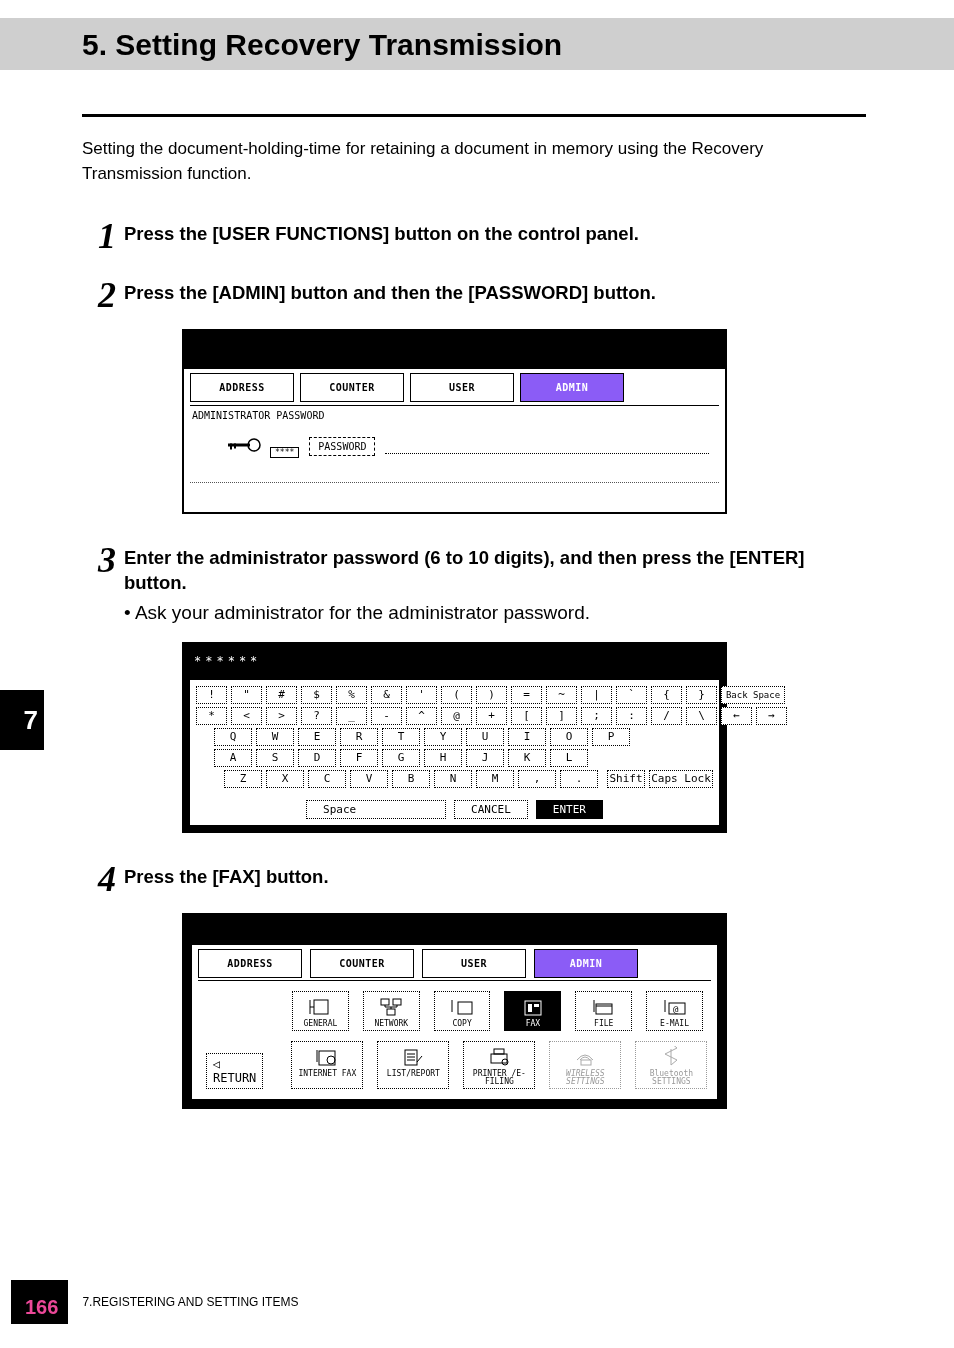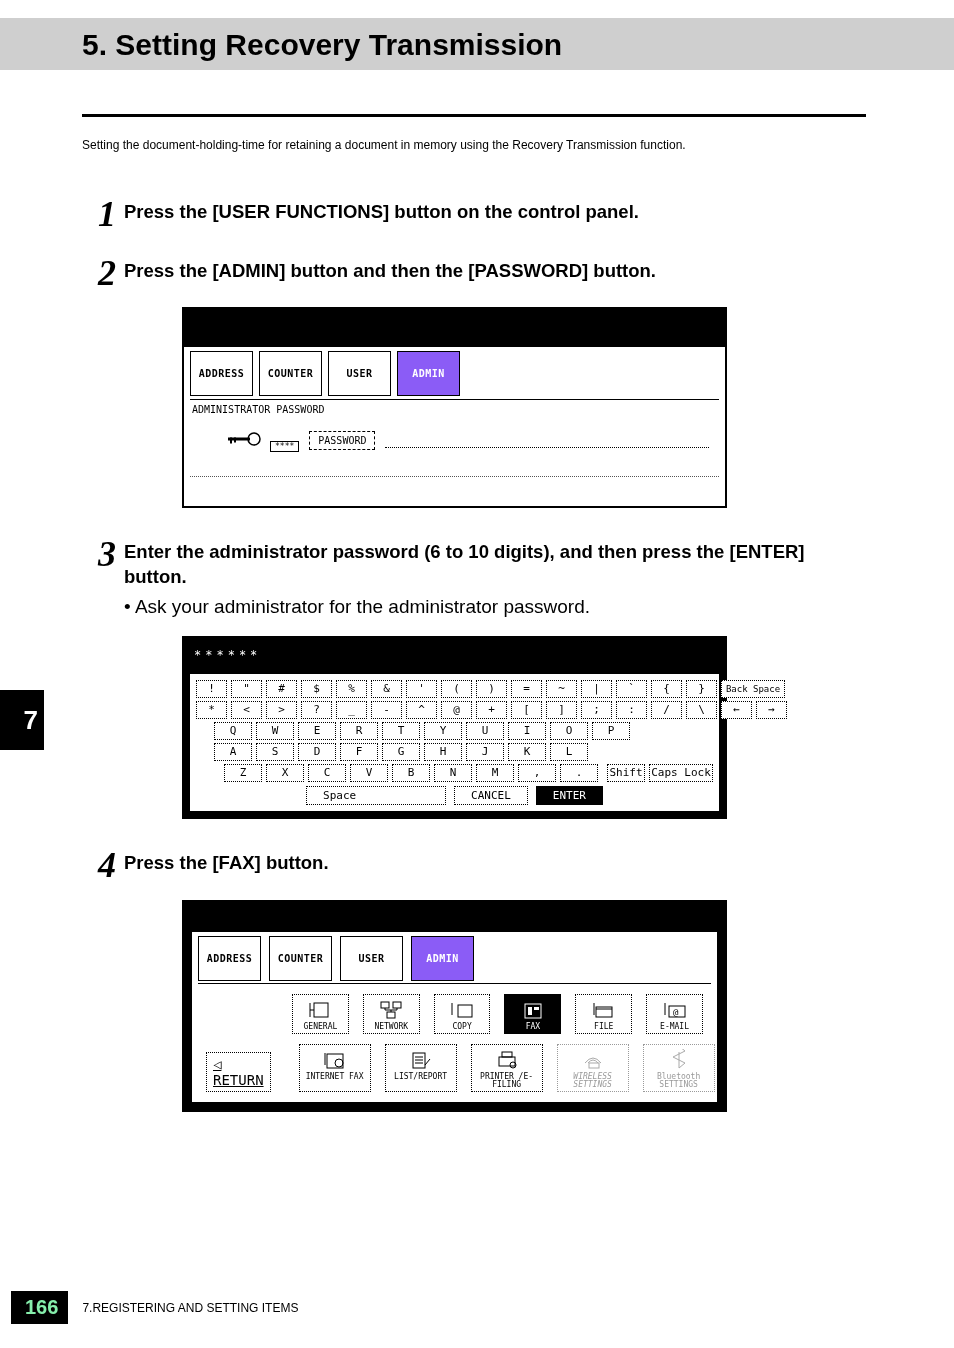--- a/index.html
+++ b/index.html
@@ -5,37 +5,37 @@
   * { box-sizing: border-box; margin: 0; padding: 0; }
   html, body { width: 954px; background: #fff; font-family: Arial, Helvetica, sans-serif; color: #000; }
   .page { width: 954px; min-height: 1348px; position: relative; padding-top: 18px; }
 
   
   .header-band { background: #cfcfcf; padding: 10px 0 8px 82px; }
   .header-band h1 { font-size: 30px; font-weight: 700; }
 
   .content { padding: 44px 88px 0 82px; }
 
-  .intro { font-size: 12px; line-height: 1.45; margin-bottom: 44px; }
+  .intro { font-size: 17px; line-height: 1.45; margin-bottom: 34px; }
 
   
   .step { display: flex; margin-top: 4px; }
   .step + .step { margin-top: 26px; }
   .step-num { font-size: 36px; font-weight: 700; font-style: italic; width: 42px; line-height: 0.9; text-align: right; padding-right: 8px; font-family: Georgia, 'Times New Roman', serif; }
   .step-body { flex: 1; padding-top: 2px; }
   .step-title { font-size: 18.5px; font-weight: 700; line-height: 1.35; }
   .step-note { font-size: 19px; margin-top: 6px; }
 
   .screenshot-wrap { margin: 18px 0 0 0; padding-left: 100px; }
 
   
   .shot1 { width: 545px; border: 2px solid #000; }
   .shot1-top { background: #000; height: 38px; }
   .shot1-tabs { display: flex; gap: 6px; padding: 4px 6px 0 6px; background:#fff; }
-  .tabbtn { border: 1px solid #000; font-size: 10px; font-weight: 700; padding: 16px 0; width: 63px; text-align: center; background:#fff; font-family: monospace; letter-spacing: 0.5px; }
+  .tabbtn { border: 1px solid #000; font-size: 10px; font-weight: 700; padding: 8px 0; width: 104px; text-align: center; background:#fff; font-family: monospace; letter-spacing: 0.5px; }
   .tabbtn.active { background: #8b5cf6; color: #fff; }
   .shot1-line { border-top: 1px solid #000; margin: 3px 6px 0 6px; }
   .shot1-label { font-size: 10px; font-family: monospace; padding: 4px 8px 2px 8px; }
   .shot1-body { display: flex; align-items: center; gap: 10px; padding: 12px 10px 24px 40px; }
   .key-icon-wrap { text-align:center; font-size:10px; font-family:monospace; }
   .key-svg { width:40px; height:20px; }
   .pwdbtn { border: 1px dashed #000; font-size: 10px; font-family: monospace; padding: 3px 8px; }
   .pwdfield { border-bottom: 1px dotted #000; flex:1; height: 14px; margin-right:6px; }
   .shot1-footer { border-top: 1px dotted #555; height: 24px; margin: 0 6px 6px 6px; }
 
@@ -43,44 +43,44 @@
   .shot2 { width: 545px; background:#000; color:#fff; padding: 10px 8px 8px 8px; }
   .shot2-entry { font-size:12px; letter-spacing:4px; padding: 2px 4px 12px 4px; font-family: monospace; }
   .kbd-panel { background:#fff; color:#000; padding:6px 6px 6px 6px; }
   .kbd-row { display:flex; gap:4px; margin-bottom:3px; align-items:stretch; }
   .key { border:1px dotted #000; font-family: monospace; font-size:11px; text-align:center; flex: 0 0 31px; height:18px; line-height:16px; background:#fff; }
   .key.lg  { flex: 0 0 38px; }
   .key.xl  { flex: 0 0 64px; }
   .key.bksp { flex: 0 0 64px; font-size:9px; line-height:16px; }
   .kbd-row.indent1 { padding-left: 18px; }
   .kbd-row.indent2 { padding-left: 28px; }
-  .kbd-actions { display:flex; gap:8px; justify-content:center; margin-top:4px; }
+  .kbd-actions { display:flex; gap:8px; justify-content:center; margin-top:12px; }
   .actbtn { border:1px dotted #000; font-family: monospace; font-size:11px; padding:2px 16px; background:#fff; }
   .actbtn.enter { background:#000; color:#fff; border:1px solid #000; }
 
   
   .shot3 { width: 545px; background:#000; padding: 8px 10px 10px 10px; }
   .shot3-top { height: 24px; }
   .shot3-tabs { display:flex; gap:8px; background:#fff; padding: 4px 6px 0 6px; }
   .shot3-divider { border-top:1px solid #000; margin: 2px 6px 0 6px; background:#fff; }
   .shot3-body { background:#fff; padding: 10px 14px 10px 14px; }
   .shot3-row { display:flex; gap:14px; margin-bottom:10px; }
   .shot3-row2 { display:flex; gap:14px; align-items:flex-end; }
   .admbtn { width:72px; border:1px dotted #000; text-align:center; padding: 4px 2px 2px 2px; font-size:8px; font-family: monospace; }
   .admbtn.active { background:#000; color:#fff; border:1px solid #000; }
   .admbtn.dis { color:#9a9a9a; border-color:#9a9a9a; }
   .admbtn svg { display:block; margin:0 auto 2px auto; }
-  .retbtn { border:1px dotted #000; font-size:14px; font-family: monospace; padding:3px 6px; display:inline-block;text-decoration:underline; }
+  .retbtn { border:1px dotted #000; font-size:12px; font-family: monospace; padding:3px 6px; display:inline-block; }
 
   
   .chapter-tab { position:absolute; left:0; top:690px; width:44px; height:60px; background:#000; color:#fff; font-size:26px; font-weight:700; display:flex; align-items:center; justify-content:flex-end; padding-right:6px; }
 
   
   .footer { position:absolute; bottom:24px; left:11px; display:flex; align-items:center; }
-  .pagenum { background:#000; color:#86efac; font-size:20px; font-weight:700; padding:5px 10px 5px 14px; margin-right:14px; min-width:56px; text-align:center; }
+  .pagenum { background:#000; color:#ec4899; font-size:20px; font-weight:700; padding:16px 10px 5px 14px; margin-right:14px; min-width:56px; text-align:center; }
   .footer-text { font-size:12px; }
 
 </style>
 </head>
 <body>
 
 <div class="page">
 
   <div class="header-band">
     <h1>5. Setting Recovery Transmission</h1>

